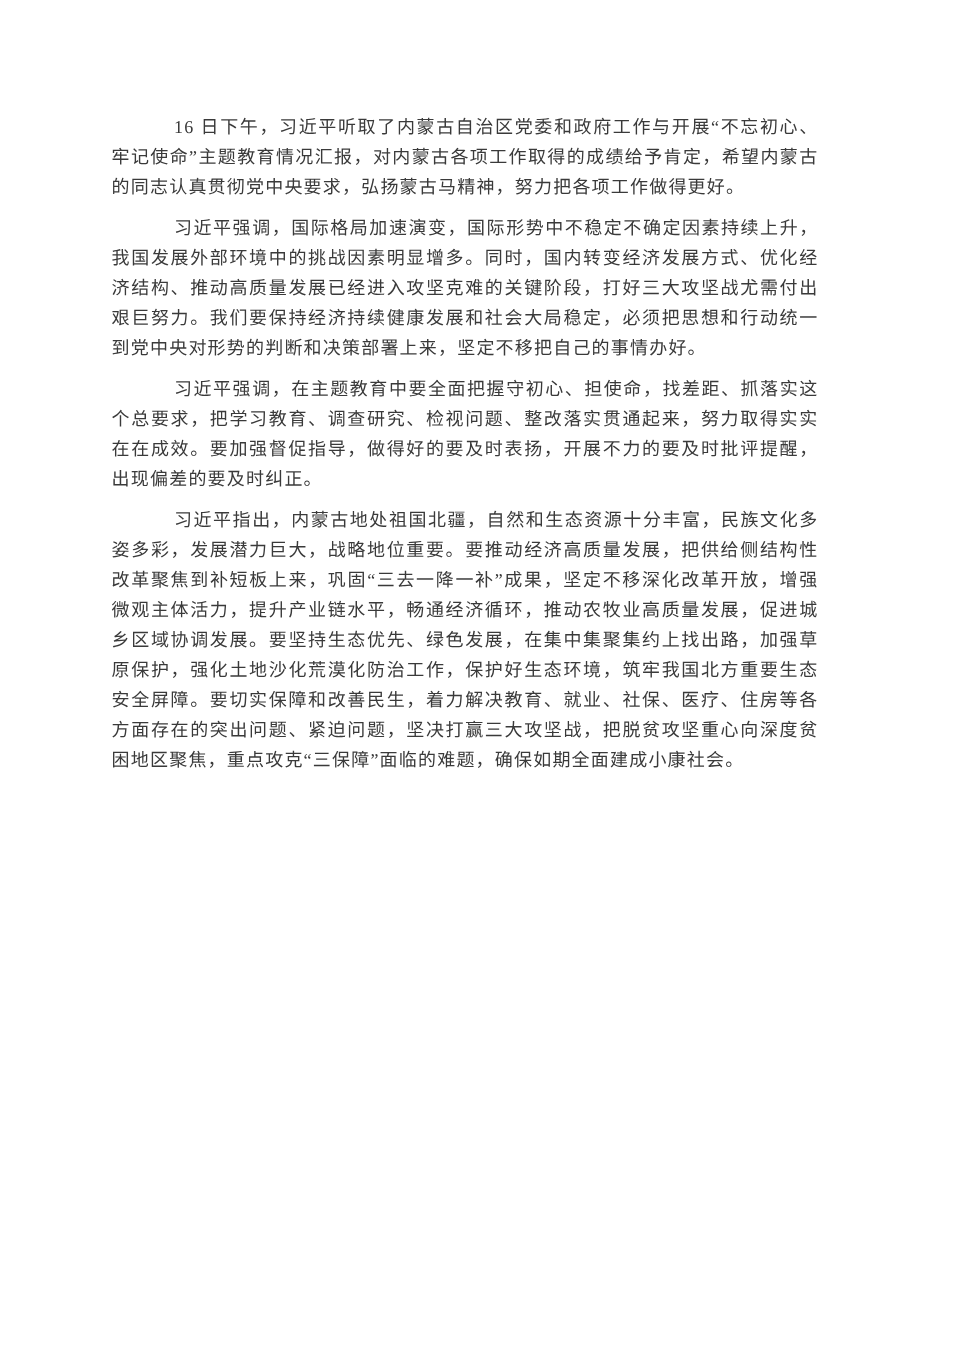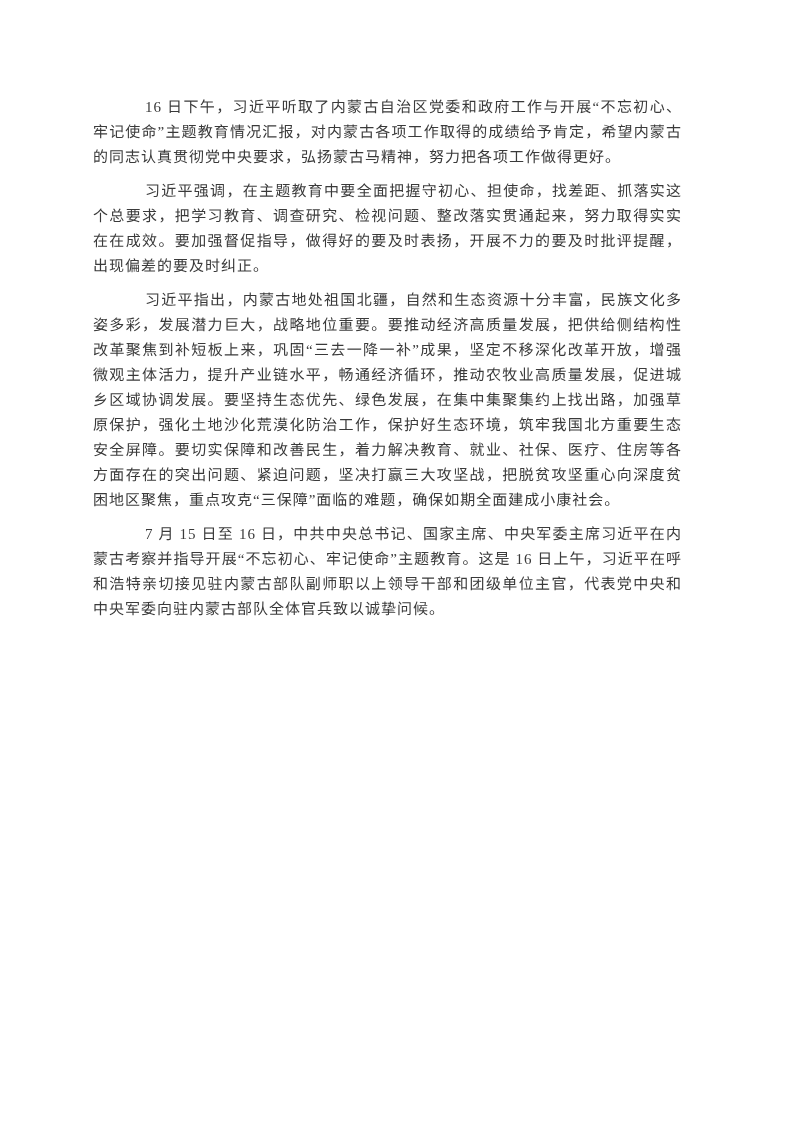--- a/index.html
+++ b/index.html
@@ -46,20 +46,20 @@
     color: #3a3a3a;
     font-family: "Liberation Sans", "DejaVu Sans", sans-serif;
   }
 </style>
 </head>
 <body>
 
 <div class="page">
   <div class="content">
     <p>16 日下午，习近平听取了内蒙古自治区党委和政府工作与开展“不忘初心、牢记使命”主题教育情况汇报，对内蒙古各项工作取得的成绩给予肯定，希望内蒙古的同志认真贯彻党中央要求，弘扬蒙古马精神，努力把各项工作做得更好。</p>
+    <p>习近平强调，国际格局加速演变，国际形势中不稳定不确定因素持续上升，我国发展外部环境中的挑战因素明显增多。同时，国内转变经济发展方式、优化经济结构、推动高质量发展已经进入攻坚克难的关键阶段，打好三大攻坚战尤需付出艰巨努力。我们要保持经济持续健康发展和社会大局稳定，必须把思想和行动统一到党中央对形势的判断和决策部署上来，坚定不移把自己的事情办好。</p>
     <p>习近平强调，在主题教育中要全面把握守初心、担使命，找差距、抓落实这个总要求，把学习教育、调查研究、检视问题、整改落实贯通起来，努力取得实实在在成效。要加强督促指导，做得好的要及时表扬，开展不力的要及时批评提醒，出现偏差的要及时纠正。</p>
     <p>习近平指出，内蒙古地处祖国北疆，自然和生态资源十分丰富，民族文化多姿多彩，发展潜力巨大，战略地位重要。要推动经济高质量发展，把供给侧结构性改革聚焦到补短板上来，巩固“三去一降一补”成果，坚定不移深化改革开放，增强微观主体活力，提升产业链水平，畅通经济循环，推动农牧业高质量发展，促进城乡区域协调发展。要坚持生态优先、绿色发展，在集中集聚集约上找出路，加强草原保护，强化土地沙化荒漠化防治工作，保护好生态环境，筑牢我国北方重要生态安全屏障。要切实保障和改善民生，着力解决教育、就业、社保、医疗、住房等各方面存在的突出问题、紧迫问题，坚决打赢三大攻坚战，把脱贫攻坚重心向深度贫困地区聚焦，重点攻克“三保障”面临的难题，确保如期全面建成小康社会。</p>
-    <p>7 月 15 日至 16 日，中共中央总书记、国家主席、中央军委主席习近平在内蒙古考察并指导开展“不忘初心、牢记使命”主题教育。这是 16 日上午，习近平在呼和浩特亲切接见驻内蒙古部队副师职以上领导干部和团级单位主官，代表党中央和中央军委向驻内蒙古部队全体官兵致以诚挚问候。</p>
   </div>
   <div class="page-footer">
     <span class="page-number">137</span>
   </div>
 </div>
 
 </body></html>

